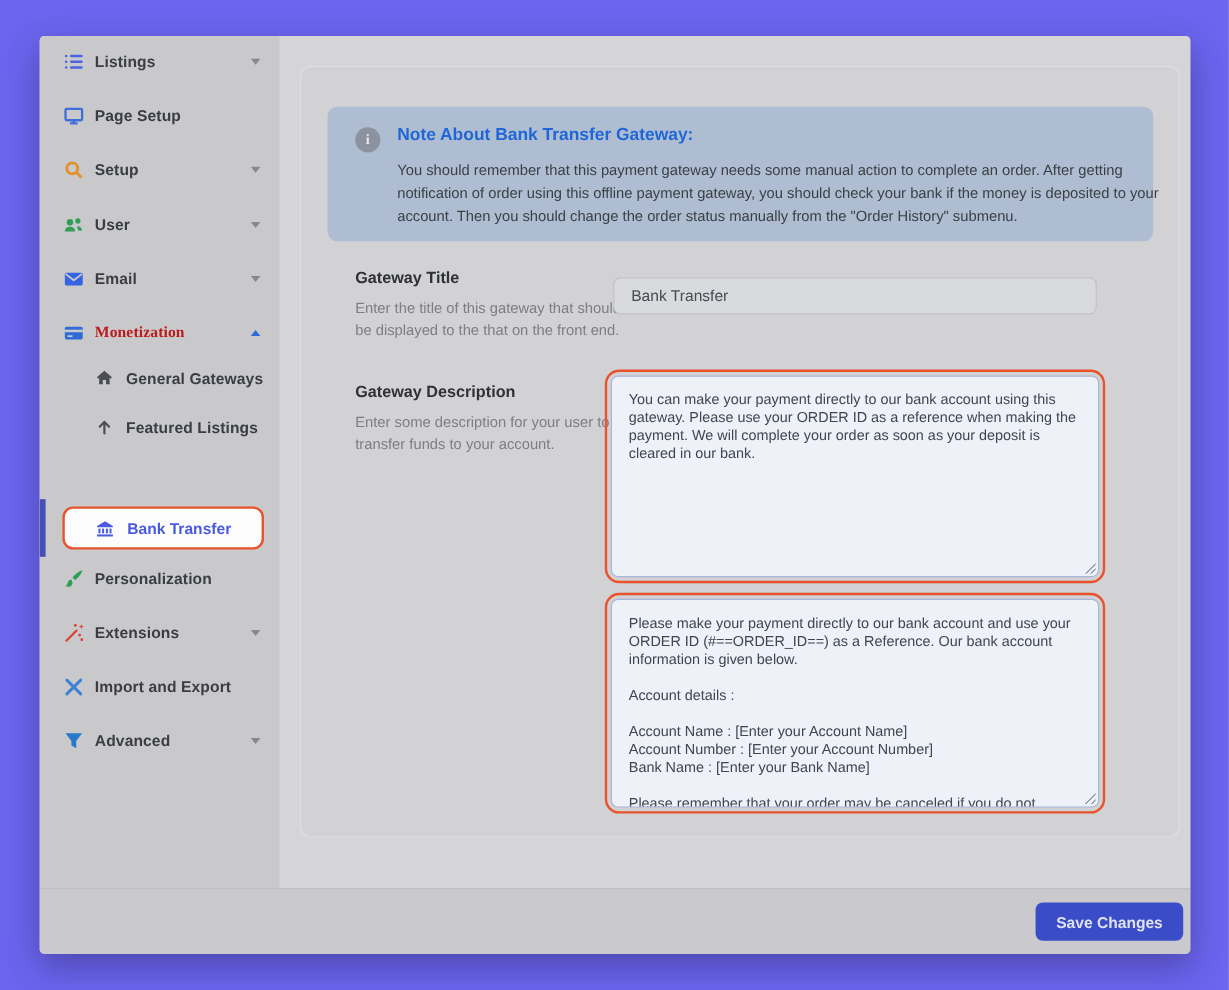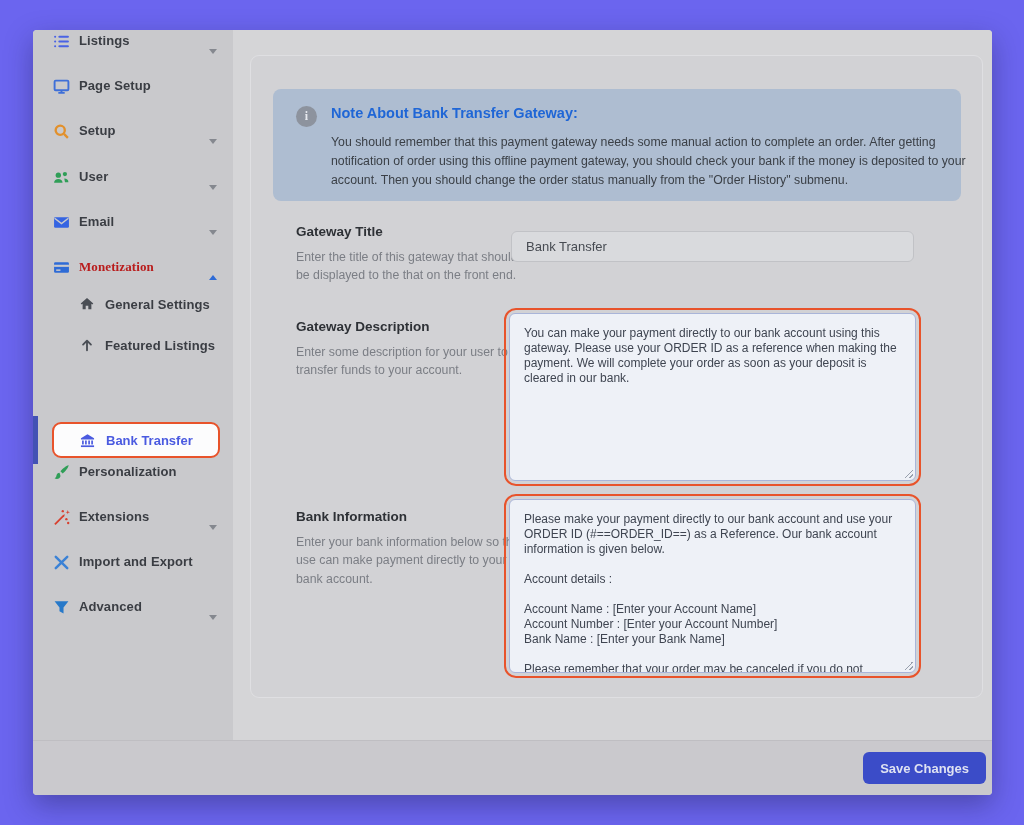--- a/index.html
+++ b/index.html
@@ -16,21 +16,21 @@
     box-shadow:0 10px 28px rgba(25,25,70,.38);
     overflow:hidden;
   }
   
   .sidebar {
     position:absolute; left:0; top:0; width:200px; height:710px;
     background:#c9c9cc;
   }
   .side-row {
     position:absolute; left:0; width:200px; height:36px;
-    display:flex; align-items:flex-start; padding-left:20px; cursor:pointer;
+    display:flex; align-items:center; padding-left:20px; cursor:pointer;
   }
   .side-row .ic { width:17px; height:17px; display:inline-flex; margin-right:9px; flex:0 0 auto; }
   .side-row .ic svg { width:100%; height:100%; }
   .side-row .lbl { font-size:13px; font-weight:700; color:#3a3d43; letter-spacing:.1px; }
   .side-row.sub { padding-left:47px; }
   .side-row.sub .ic { width:14px; height:14px; margin-right:11px; }
   .chev { position:absolute; right:16px; top:50%; margin-top:-2px;
     width:0; height:0; border-left:4.5px solid transparent; border-right:4.5px solid transparent;
     border-top:5px solid #85888f; }
   .chev.up { border-top:none; border-bottom:5px solid #2e6bd6; }
@@ -174,21 +174,21 @@
       <span class="lbl">Monetization</span>
       <span class="chev up"></span>
     </div>
 
     <div class="side-row sub" style="top:267px">
       <span class="ic" style="color:#4a4e55">
         <svg viewBox="0 0 16 16" fill="currentColor">
             <path d="M8 1.2L15.2 7.4 14 8.6 13 7.8V14H9.5v-4h-3v4H3V7.8l-1 .8L.8 7.4z"></path>
           </svg>
       </span>
-      <span class="lbl">General Settings</span>
+      <span class="lbl">General Gateways</span>
     </div>
 
     <div class="side-row sub" style="top:308px">
       <span class="ic" style="color:#4a4e55">
         <svg viewBox="0 0 16 16" fill="none" stroke="currentColor" stroke-width="2.1" stroke-linecap="round" stroke-linejoin="round">
             <path d="M8 14V3M3.5 7.5L8 3l4.5 4.5"></path>
           </svg>
       </span>
       <span class="lbl">Featured Listings</span>
     </div>
@@ -270,24 +270,20 @@
 
       <div class="f-label" style="top:263px">
         <div class="t">Gateway Description</div>
         <div class="h">Enter some description for your user to transfer funds to your account.</div>
       </div>
       <div class="ta-wrap annot" style="top:257px; height:168px">
         <textarea class="ta" style="">You can make your payment directly to our bank account using this gateway. Please use your ORDER ID as a reference when making the payment. We will complete your order as soon as your deposit is cleared in our bank.</textarea>
         <span class="grip"></span>
       </div>
 
-      <div class="f-label" style="top:453px">
-        <div class="t">Bank Information</div>
-        <div class="h">Enter your bank information below so that use can make payment directly to your bank account.</div>
-      </div>
       <div class="ta-wrap annot" style="top:443px; height:174px">
         <textarea class="ta" style="">Please make your payment directly to our bank account and use your ORDER ID (#==ORDER_ID==) as a Reference. Our bank account information is given below.
 
 Account details :
 
 Account Name : [Enter your Account Name]
 Account Number : [Enter your Account Number]
 Bank Name : [Enter your Bank Name]
 
 Please remember that your order may be canceled if you do not</textarea>

